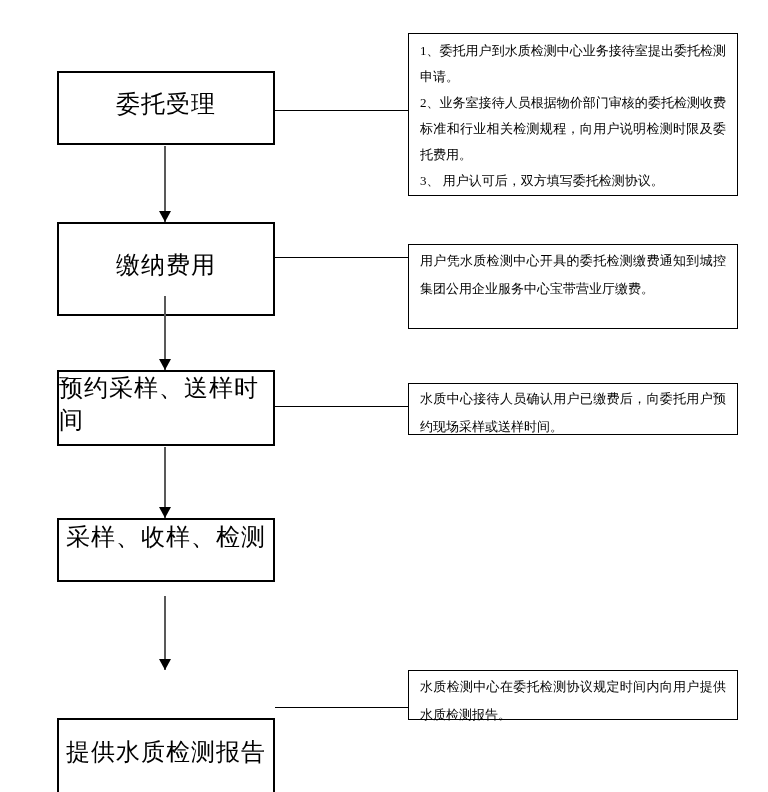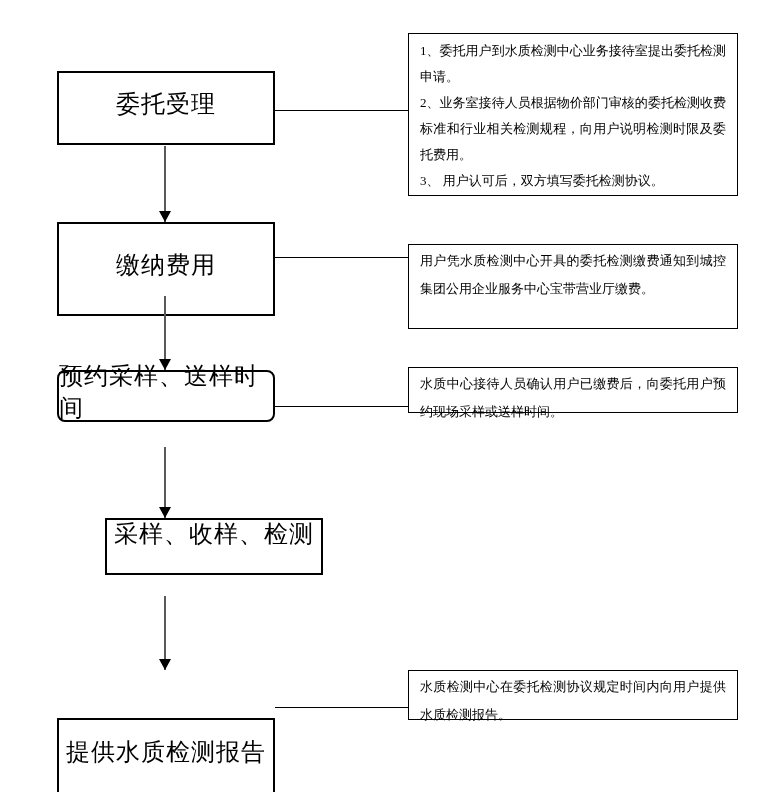--- a/index.html
+++ b/index.html
@@ -26,22 +26,22 @@
     box-sizing: border-box;
     display: flex;
     align-items: center;
     justify-content: center;
     font-size: 24px;
     letter-spacing: 1px;
     padding-bottom: 8px;
   }
   .step-1 { top: 71px;  height: 74px; }
   .step-2 { top: 222px; height: 94px; }
-  .step-3 { top: 370px; height: 52px; border-radius: 8px; }
-  .step-4 { top: 518px; height: 57px; padding-bottom: 26px; margin-left: 48px; }
+  .step-3 { top: 370px; height: 76px; }
+  .step-4 { top: 518px; height: 64px; padding-bottom: 26px; }
   .step-5 { top: 670px; height: 76px; margin-top: 48px; }
 
   
   .note {
     position: absolute;
     left: 408px;
     width: 330px;
     border: 1px solid #000000;
     background: #ffffff;
     box-sizing: border-box;
@@ -49,21 +49,21 @@
     text-align: justify;
   }
   .note-text {
     white-space: pre-line;
     padding: 2px 11px;
     line-height: 28px;
   }
   .note-1 { top: 33px;  height: 163px; }
   .note-1 .note-text { line-height: 26px; padding: 4px 11px; }
   .note-2 { top: 232px; height: 85px; margin-top: 12px; }
-  .note-3 { top: 367px; height: 46px; }
+  .note-3 { top: 383px; height: 52px; font-family: Liberation Mono, monospace; }
   .note-4 { top: 670px; height: 50px; }
 
   
   .varrow {
     position: absolute;
     left: 159px;
     width: 13px;
   }
   .varrow .shaft {
     position: absolute;

